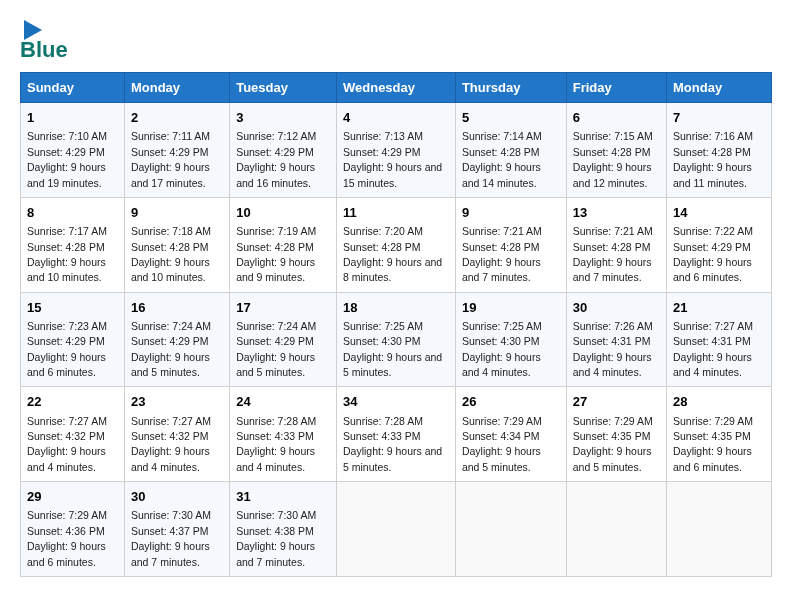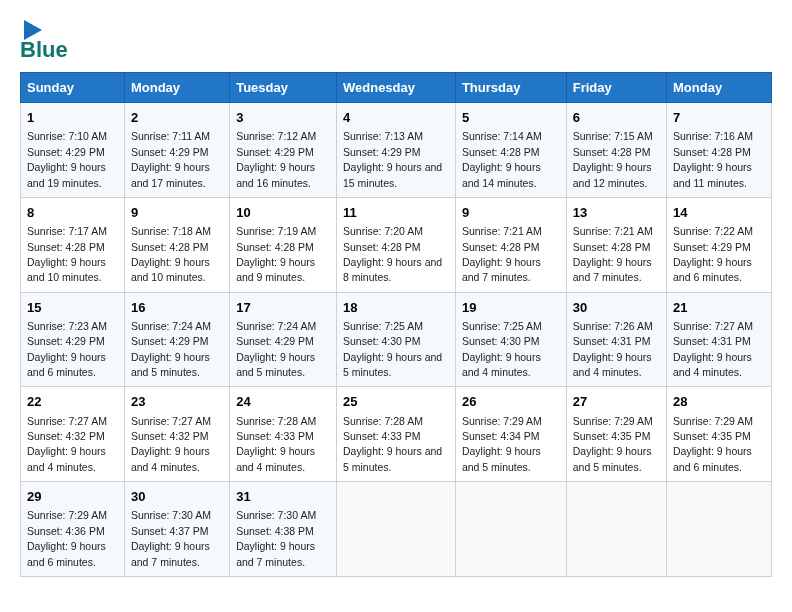--- a/index.html
+++ b/index.html
@@ -192,21 +192,21 @@
       <tr>
         <td><span class="day-num">22</span><span class="day-info" style="white-space: pre-line;">Sunrise: 7:27 AM
 Sunset: 4:32 PM
 Daylight: 9 hours and 4 minutes.</span></td>
         <td><span class="day-num">23</span><span class="day-info" style="white-space: pre-line;">Sunrise: 7:27 AM
 Sunset: 4:32 PM
 Daylight: 9 hours and 4 minutes.</span></td>
         <td><span class="day-num">24</span><span class="day-info" style="white-space: pre-line;">Sunrise: 7:28 AM
 Sunset: 4:33 PM
 Daylight: 9 hours and 4 minutes.</span></td>
-        <td><span class="day-num">25</span><span class="day-info" style="white-space: pre-line;">Sunrise: 7:28 AM
+        <td><span class="day-num">34</span><span class="day-info" style="white-space: pre-line;">Sunrise: 7:28 AM
 Sunset: 4:33 PM
 Daylight: 9 hours and 5 minutes.</span></td>
         <td><span class="day-num">26</span><span class="day-info" style="white-space: pre-line;">Sunrise: 7:29 AM
 Sunset: 4:34 PM
 Daylight: 9 hours and 5 minutes.</span></td>
         <td><span class="day-num">27</span><span class="day-info" style="white-space: pre-line;">Sunrise: 7:29 AM
 Sunset: 4:35 PM
 Daylight: 9 hours and 5 minutes.</span></td>
         <td><span class="day-num">28</span><span class="day-info" style="white-space: pre-line;">Sunrise: 7:29 AM
 Sunset: 4:35 PM

